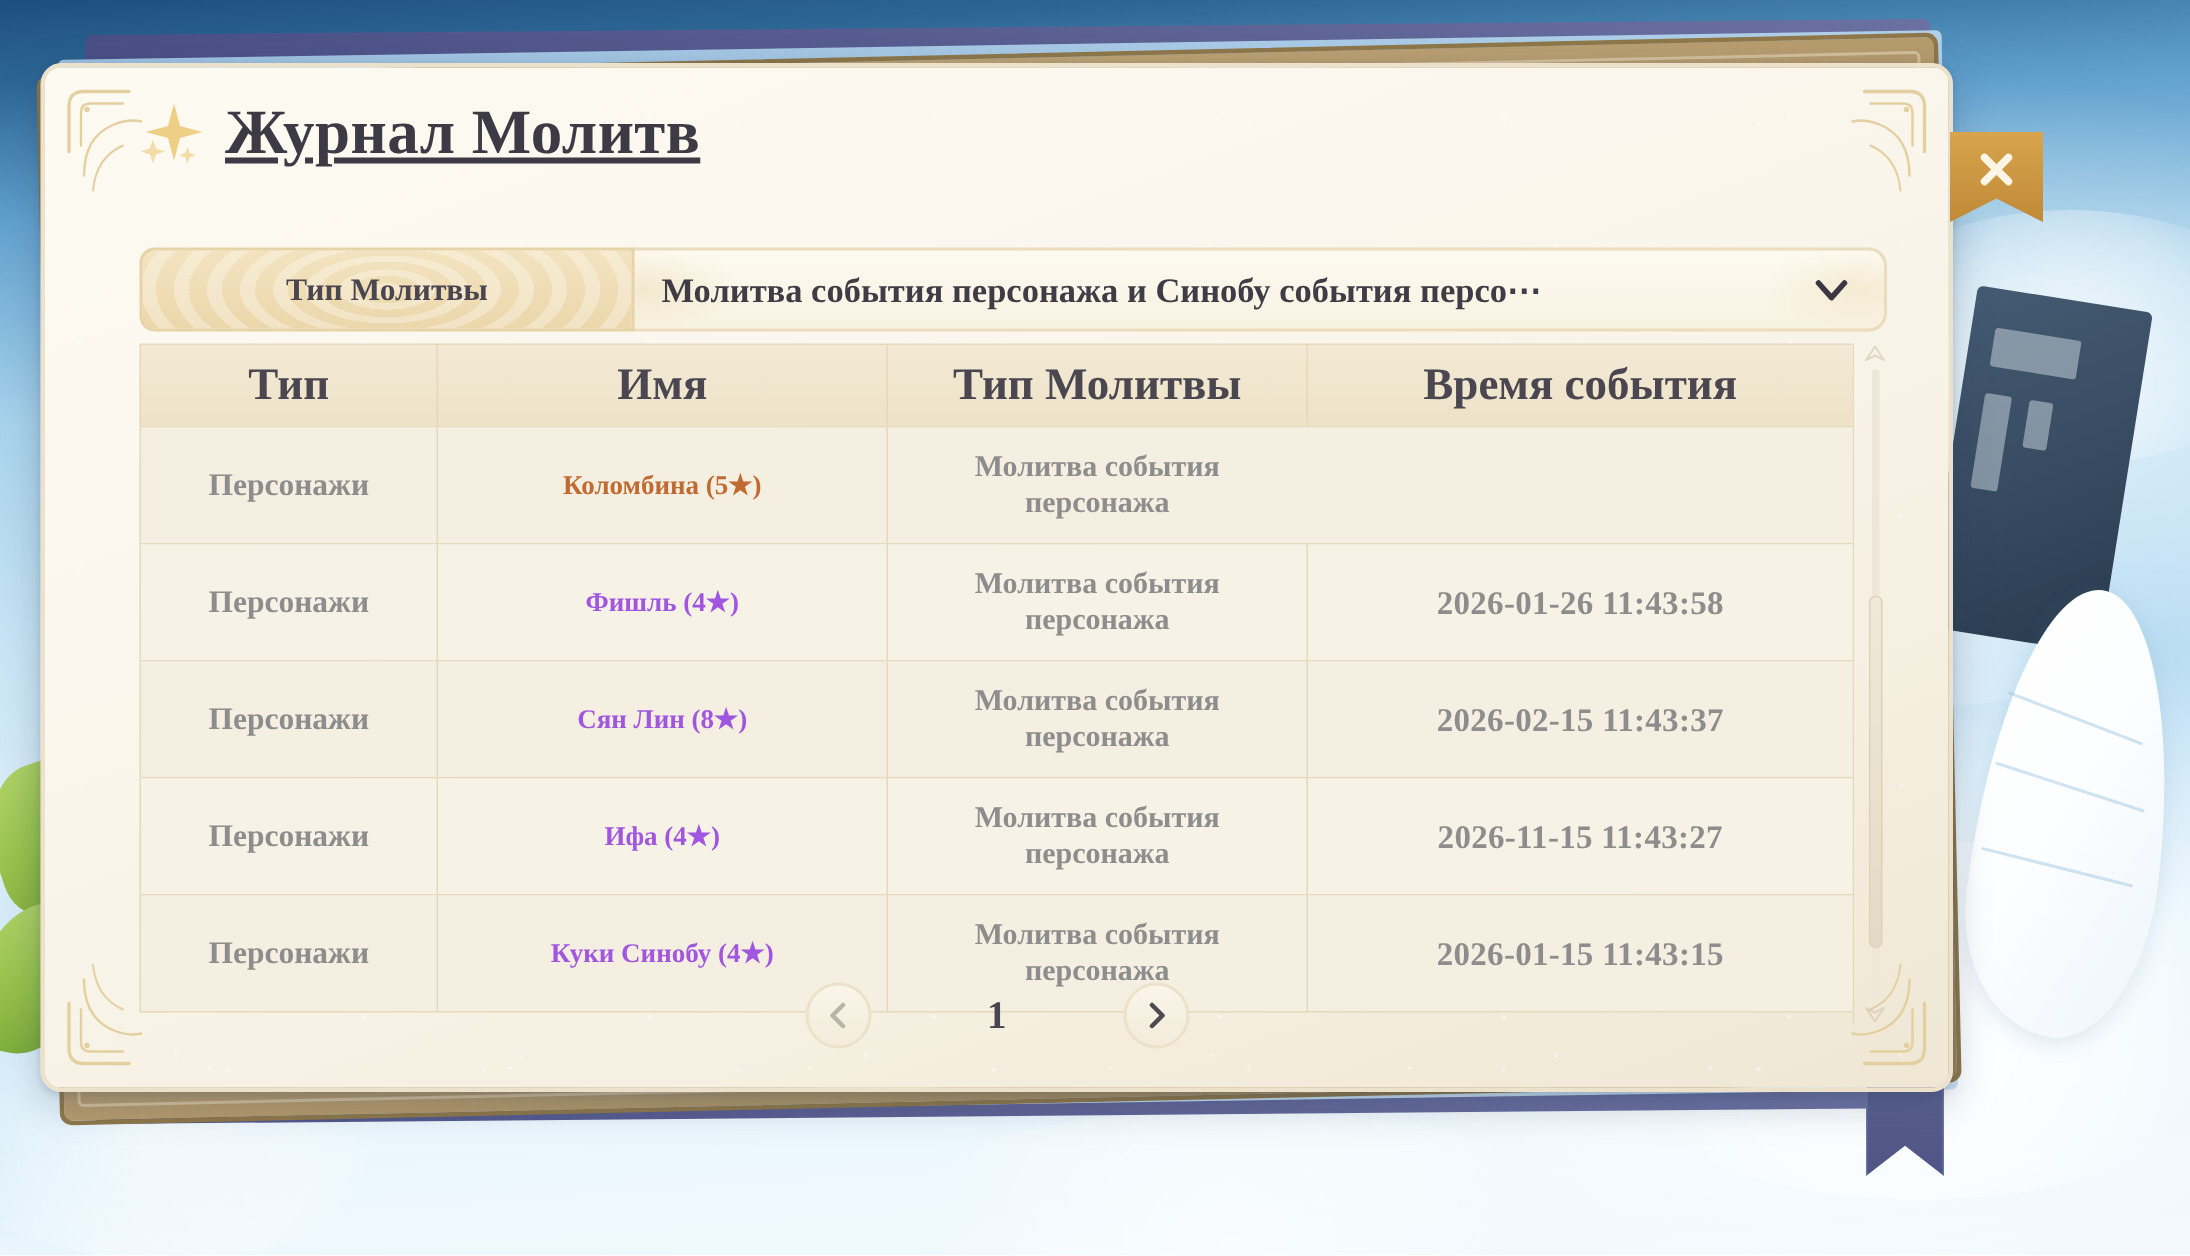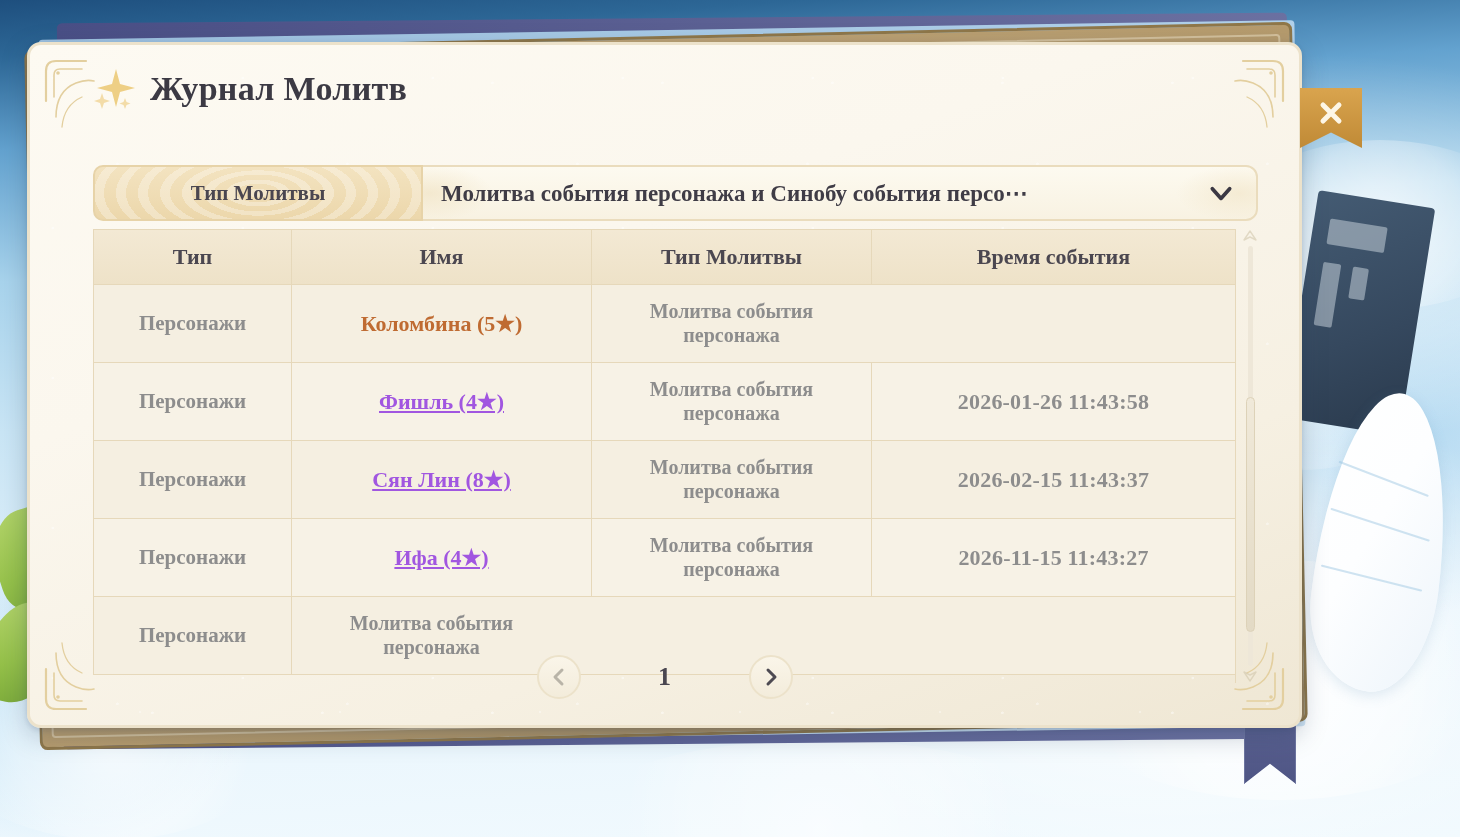--- a/index.html
+++ b/index.html
@@ -142,25 +142,26 @@
   #header {
     position: absolute;
     left: 60px;
     top: 20px;
     display: flex;
     align-items: center;
     gap: 12px;
   }
   #sparkle-icon { width: 48px; height: 48px; flex: none; }
   #page-title {
-    font-size: 34px;
+    font-size: 42px;
     font-weight: bold;
     color: #3c3a44;
     letter-spacing: .3px;
     white-space: nowrap;
+    text-decoration: underline;
   }
 
   
   #filter-bar {
     position: absolute;
     left: 63px;
     top: 120px;
     width: 1165px;
     height: 56px;
     display: flex;
@@ -245,28 +246,28 @@
     line-height: 1.18;
   }
   .cell:first-child { border-left: 1px solid #e6d8ba; }
 
   .col-type { width: 198px; }
   .col-name { width: 300px; }
   .col-wish { width: 280px; }
   .col-time { flex: 1; }
 
   #thead .cell {
-    font-size: 22px;
+    font-size: 30px;
     font-weight: bold;
     color: #4b4750;
   }
   .c-type { font-size: 21px; font-weight: bold; color: #8d8d8d; }
-  .c-name { font-size: 22px; font-weight: bold; }
+  .c-name { font-size: 18px; font-weight: bold; }
   .c-name.r5 { color: #bf6b32; }
-  .c-name.r4 { color: #a156e0; text-decoration: underline; }
+  .c-name.r4 { color: #a156e0; }
   .c-wish { font-size: 20px; font-weight: bold; color: #8d8d8d; }
   .c-time { font-size: 22px; font-weight: bold; color: #8d8d8d; letter-spacing: .2px; }
 
   
   #scrollbar {
     width: 16px;
     margin-left: 6px;
     position: relative;
     display: flex;
     flex-direction: column;
@@ -465,21 +466,23 @@
 
         <div class="row tbody-row">
           <div class="cell col-type c-type">Персонажи</div>
           <div class="cell col-name c-name r4">Ифа (4★)</div>
           <div class="cell col-wish c-wish">Молитва события персонажа</div>
           <div class="cell col-time c-time">2026-11-15 11:43:27</div>
         </div>
 
         <div class="row tbody-row">
           <div class="cell col-type c-type">Персонажи</div>
+          <div class="cell col-name c-name r4">Куки Синобу (4★)</div>
           <div class="cell col-wish c-wish">Молитва события персонажа</div>
+          <div class="cell col-time c-time">2026-01-15 11:43:15</div>
         </div>
 
       </div>
 
       <div id="scrollbar">
         <svg class="sb-arrow" viewBox="0 0 14 14">
           <path d="M7 2 L13 11 L7 8 L1 11 Z" fill="none" stroke="#cfc4a8" stroke-width="1.4" stroke-linejoin="round"></path>
         </svg>
         <div id="sb-track">
           <div id="sb-thumb"></div>

